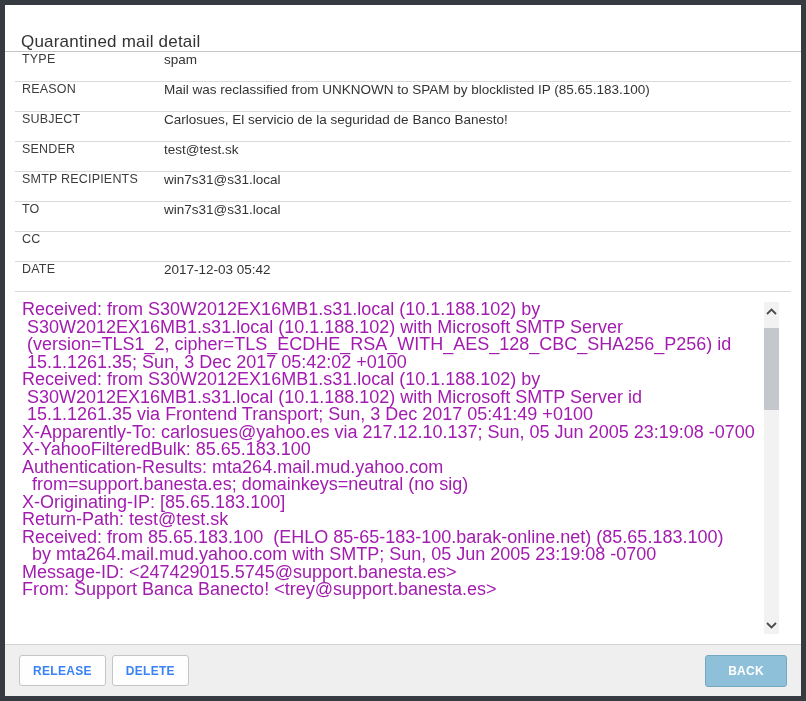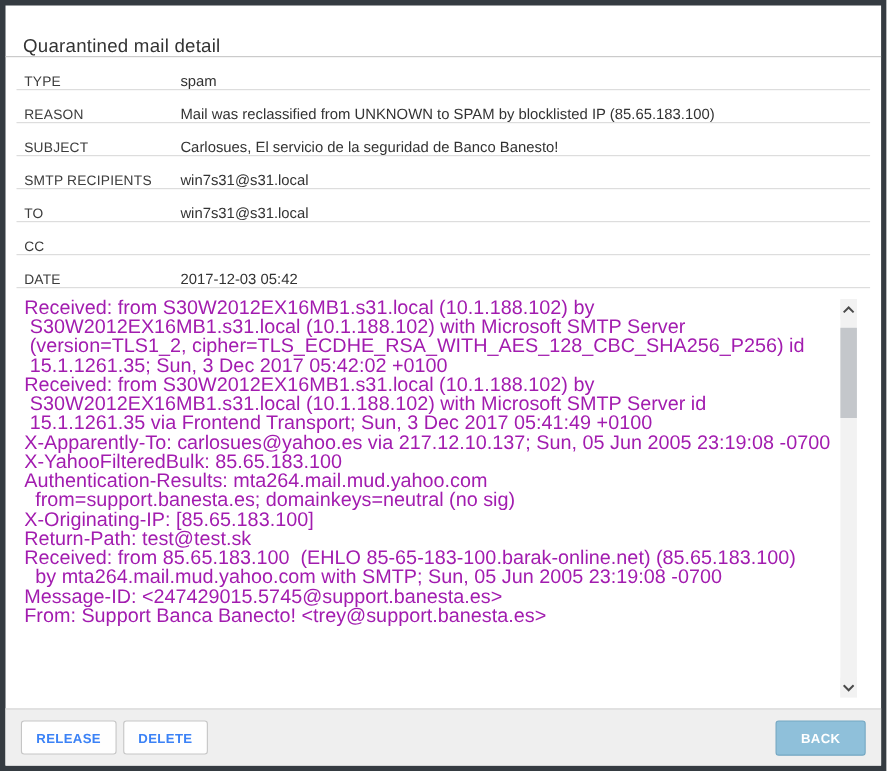--- a/index.html
+++ b/index.html
@@ -33,21 +33,21 @@
   }
   .fields {
     flex: 0 0 auto;
   }
   .field-row {
     height: 30px;
     margin: 0 10px;
     padding-left: 7px;
     border-bottom: 1px solid #dadada;
     display: flex;
-    align-items: flex-end;
+    align-items: flex-start;
   }
   .field-label {
     width: 142px;
     flex: 0 0 142px;
     font-size: 12.5px;
     color: #3c3c3c;
     text-transform: uppercase;
     letter-spacing: 0.2px;
   }
   .field-value {
@@ -146,20 +146,24 @@
       <span class="field-label">TYPE</span>
       <span class="field-value">spam</span>
     </div>
     <div class="field-row">
       <span class="field-label">REASON</span>
       <span class="field-value">Mail was reclassified from UNKNOWN to SPAM by blocklisted IP (85.65.183.100)</span>
     </div>
     <div class="field-row">
       <span class="field-label">SUBJECT</span>
       <span class="field-value">Carlosues, El servicio de la seguridad de Banco Banesto!</span>
+    </div>
+    <div class="field-row">
+      <span class="field-label">SENDER</span>
+      <span class="field-value">test@test.sk</span>
     </div>
     <div class="field-row">
       <span class="field-label">SMTP RECIPIENTS</span>
       <span class="field-value">win7s31@s31.local</span>
     </div>
     <div class="field-row">
       <span class="field-label">TO</span>
       <span class="field-value">win7s31@s31.local</span>
     </div>
     <div class="field-row">

